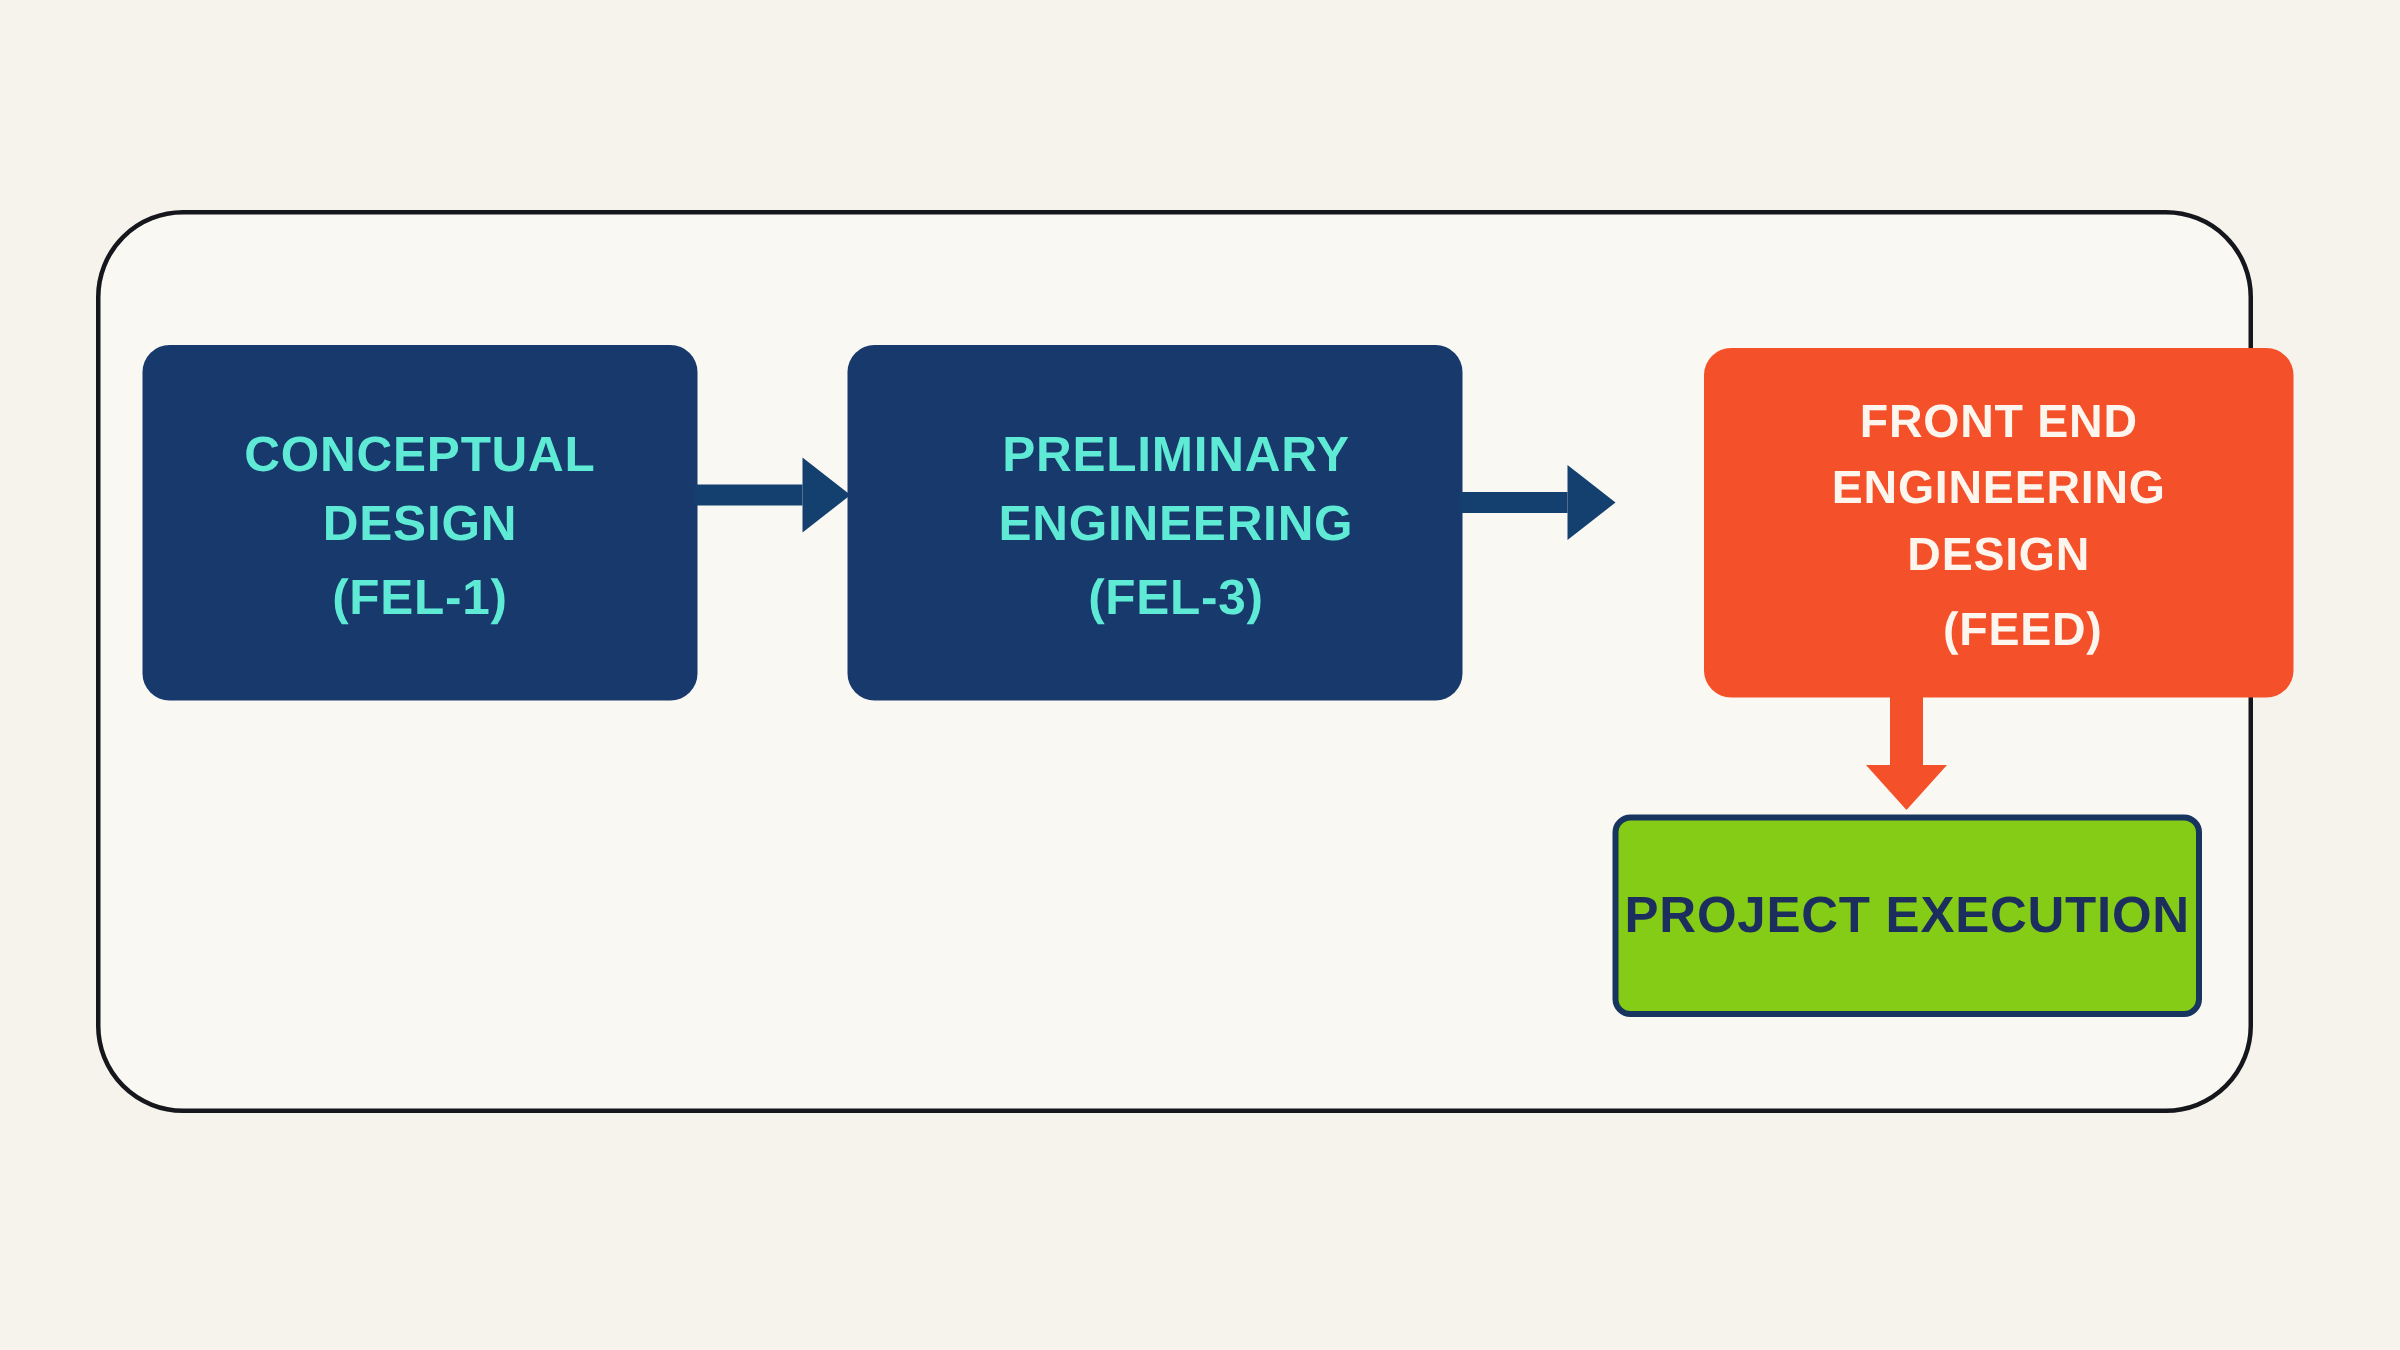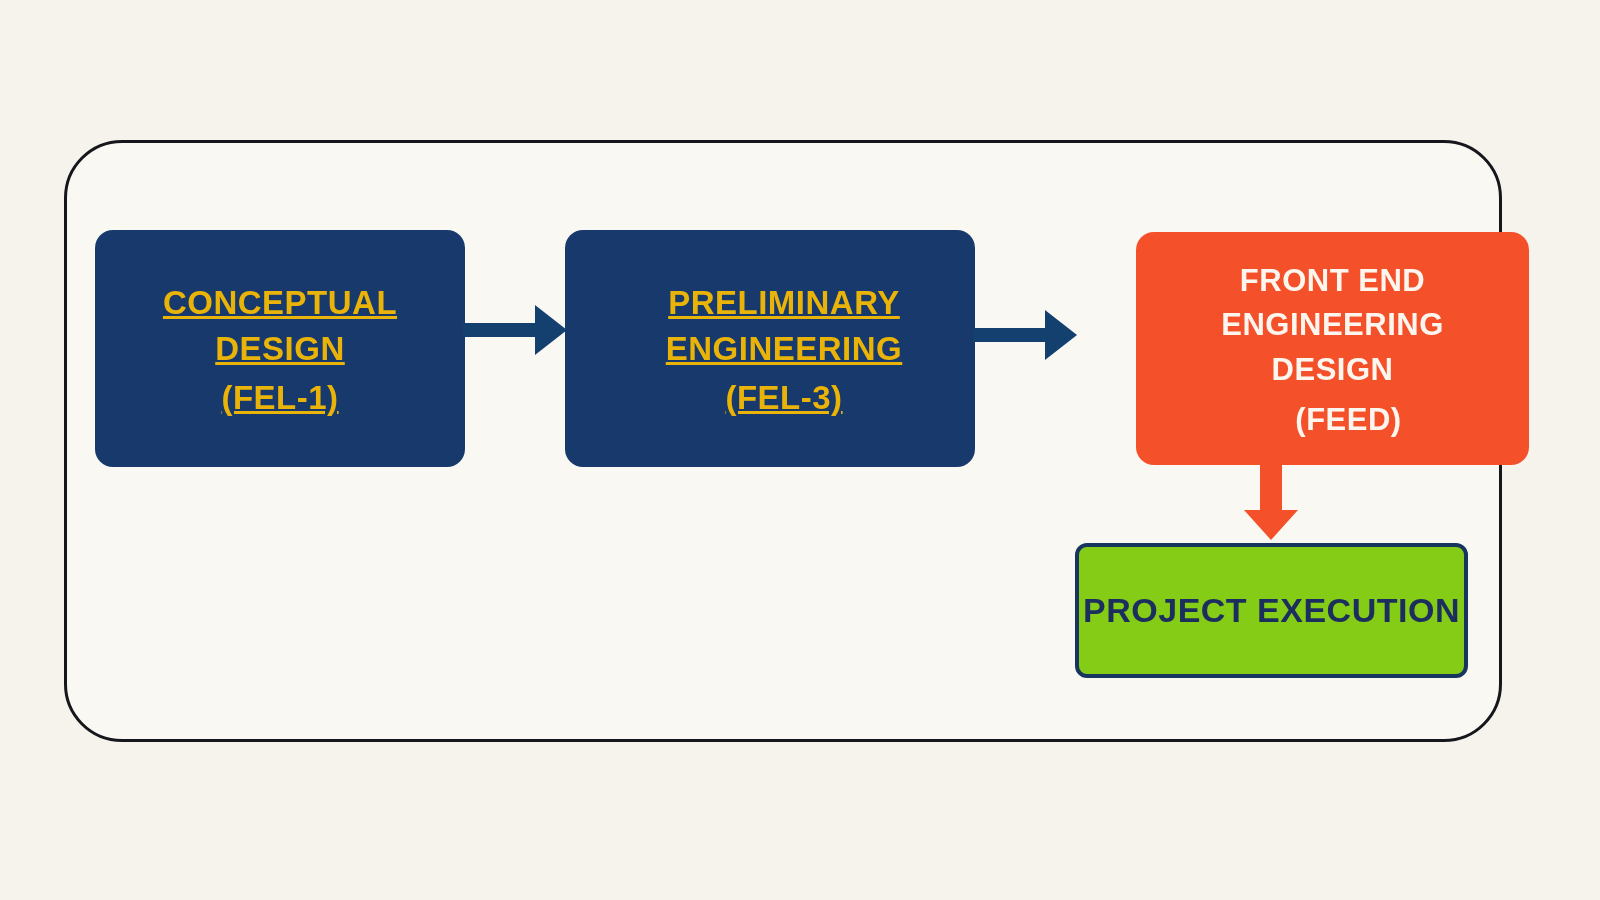--- a/index.html
+++ b/index.html
@@ -37,21 +37,21 @@
     font-size: 33px;
     line-height: 1.38;
     letter-spacing: 0.5px;
   }
   .stage-box .subtitle {
     font-weight: 700;
     font-size: 33px;
     letter-spacing: 0.5px;
     margin-top: 8px;
   }
-  .navy-box { background: #17396b; color: #eab308; text-decoration: underline; }
+  .navy-box { background: #17396b; color: #5eead4; }
   .orange-box { background: #f4502a; color: #fdf6ef; }
   .orange-box .title { font-size: 31px; line-height: 1.42; }
   .orange-box .subtitle { font-size: 31px; margin-top: 10px; margin-left: 32px; }
 
   .box-conceptual   { left: 95px;  top: 230px; width: 370px; height: 237px; }
   .box-preliminary  { left: 565px; top: 230px; width: 410px; height: 237px; padding-left: 48px; }
   .box-feed         { left: 1136px; top: 232px; width: 393px; height: 233px; }
 
   .box-execution {
     position: absolute;

